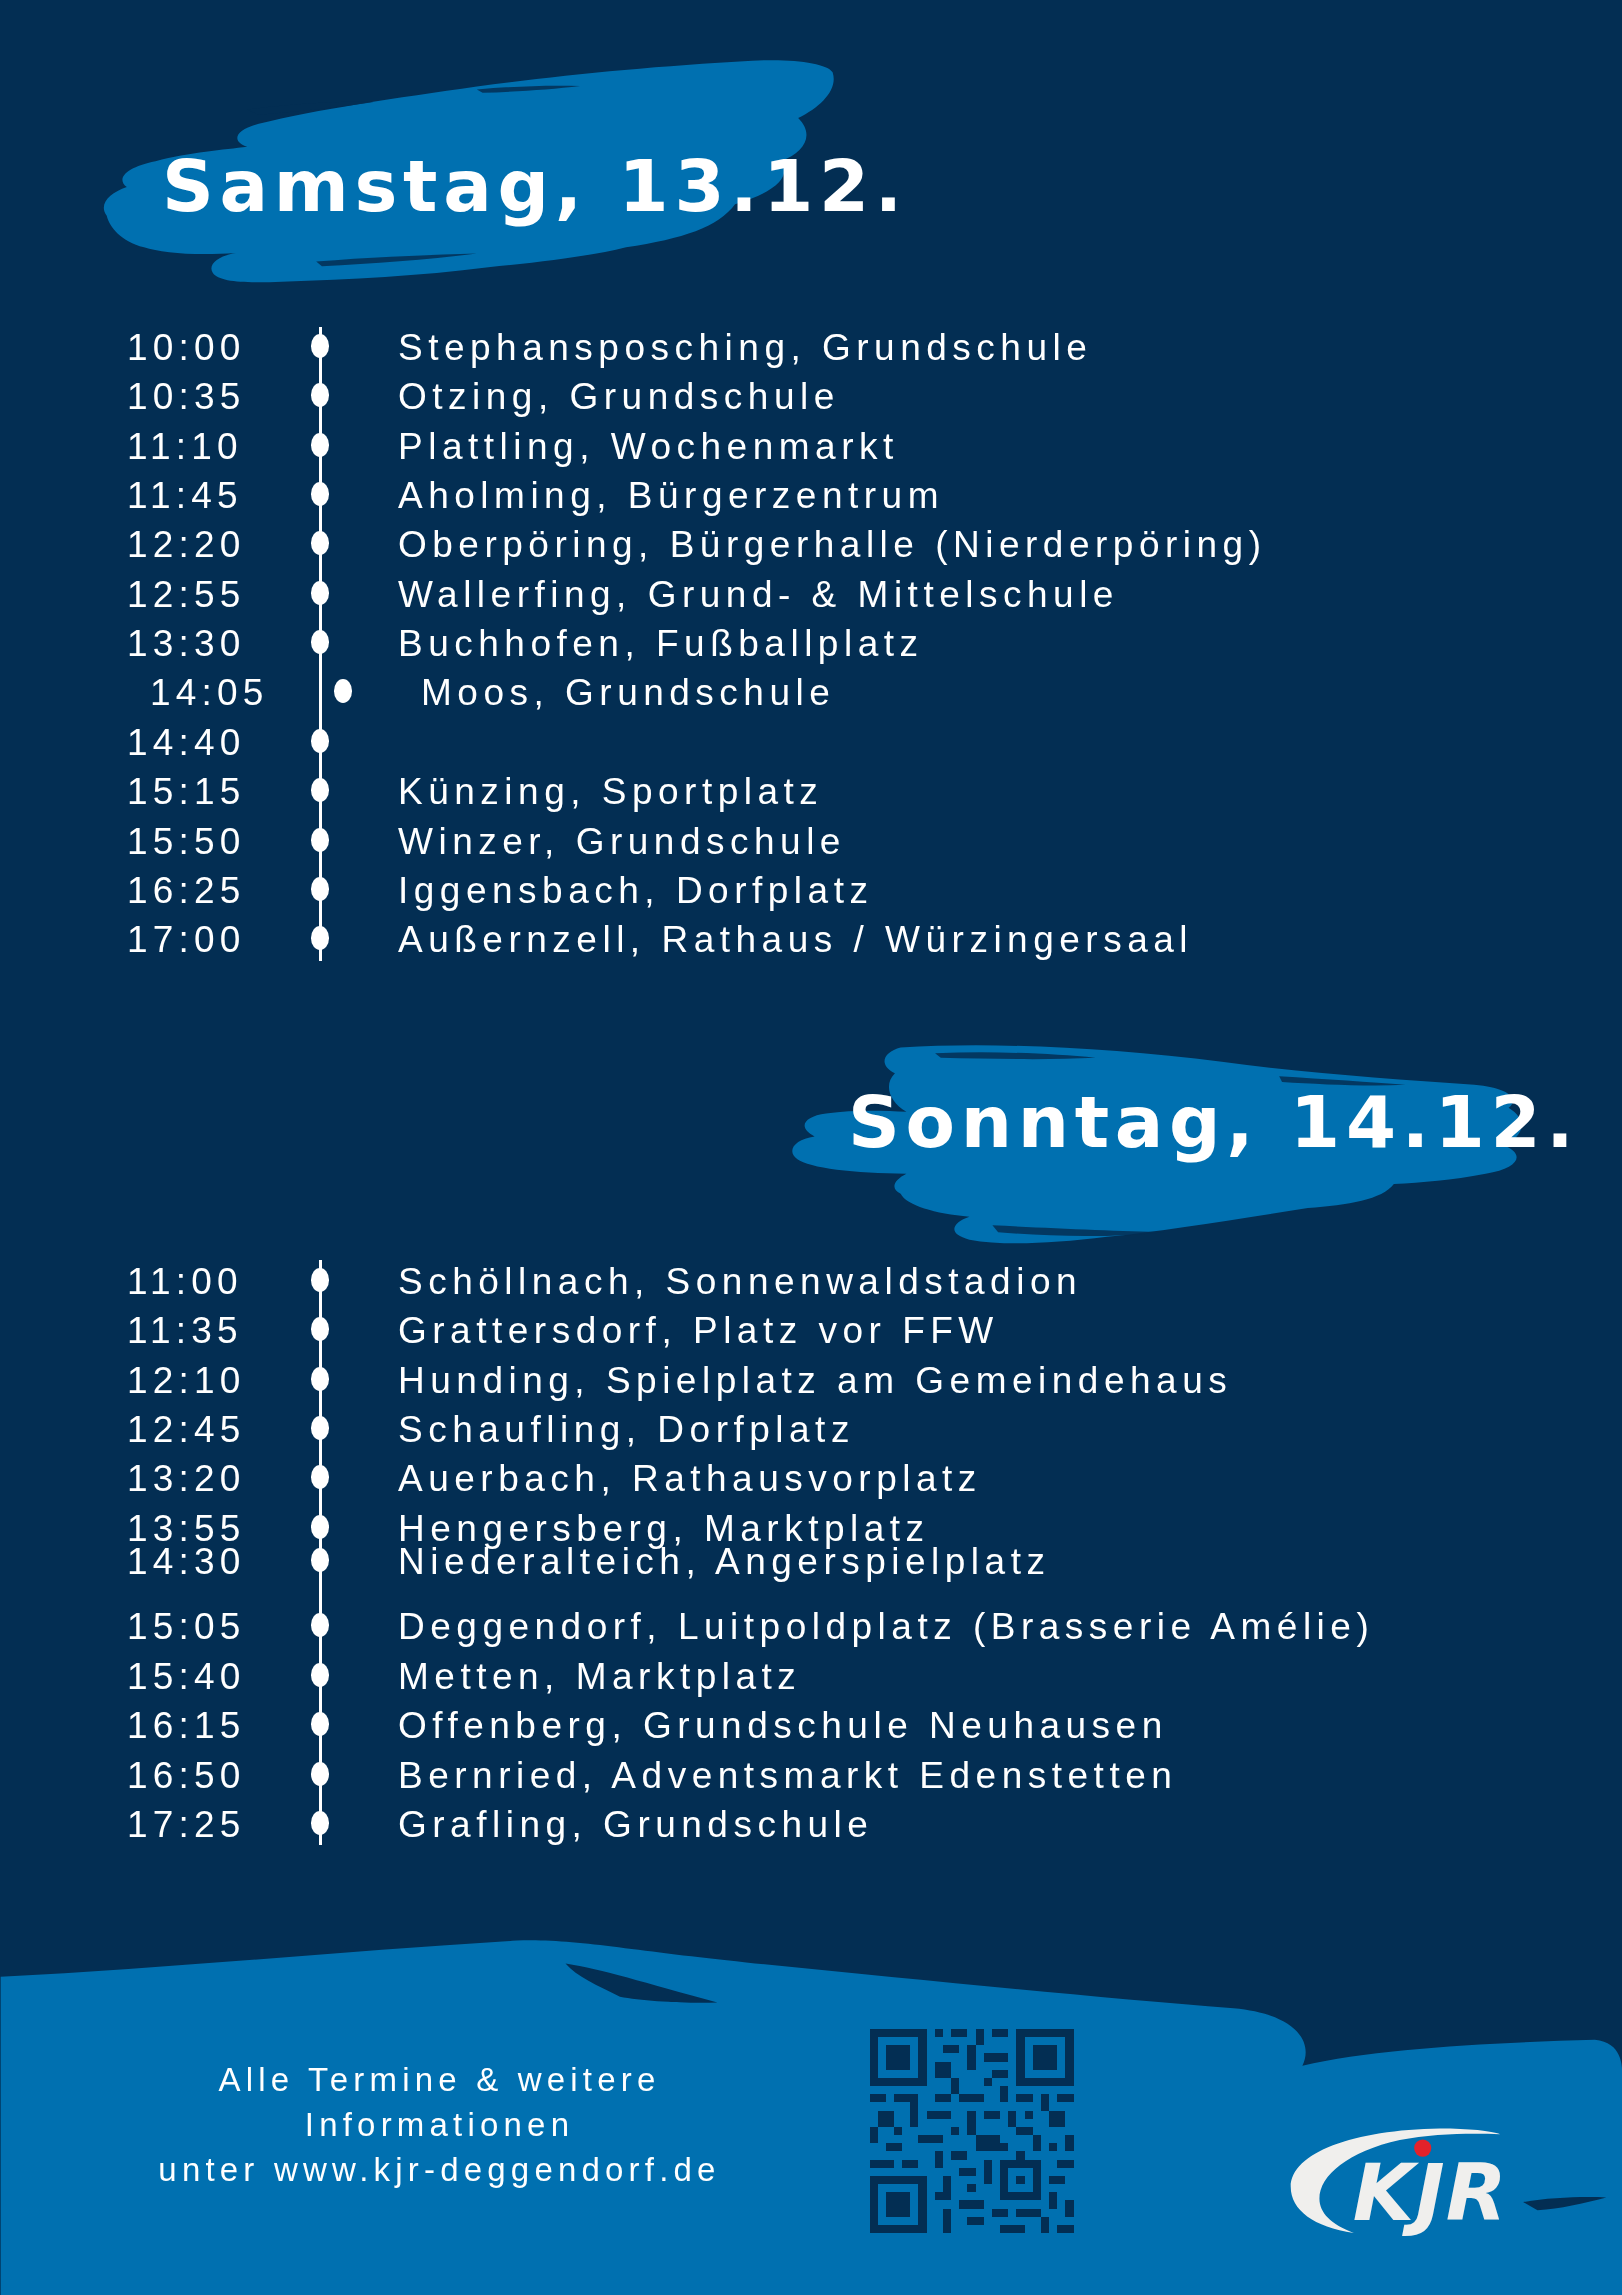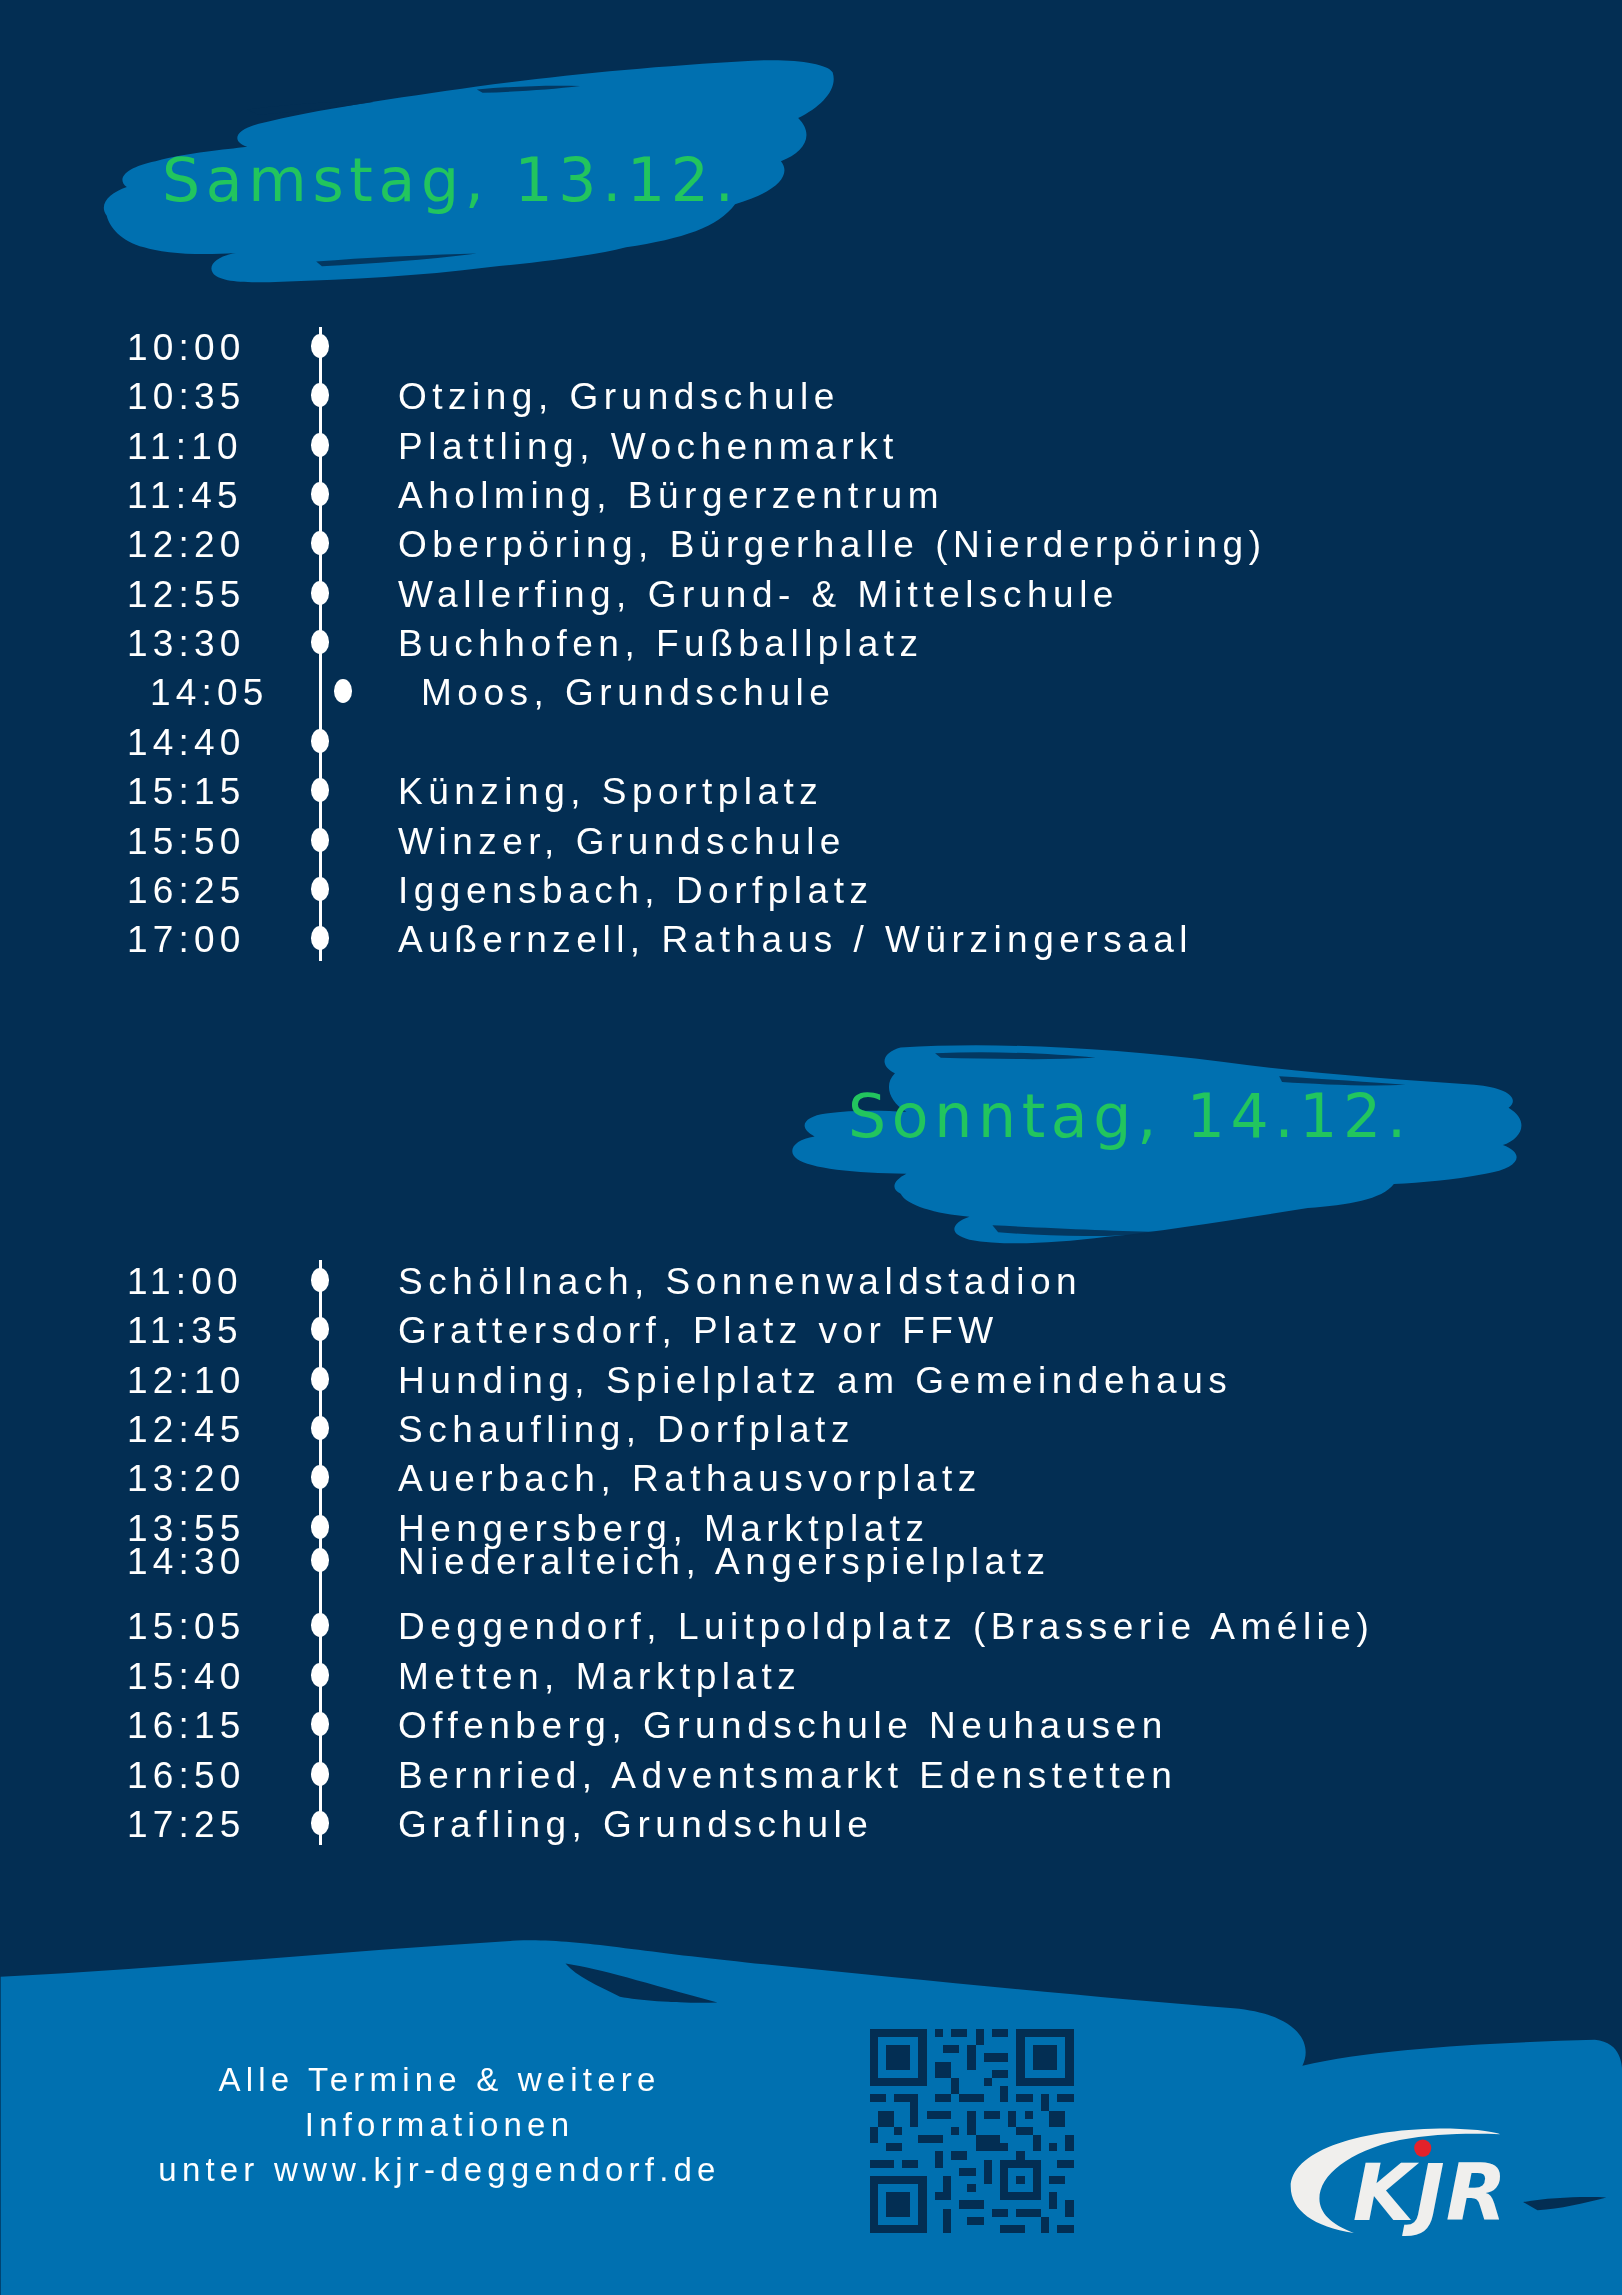--- a/index.html
+++ b/index.html
@@ -1,21 +1,21 @@
 <!DOCTYPE html>
 <html style="font-size:9.2px"><head>
 <meta charset="utf-8">
 <style>
   html, body { margin:0; padding:0; }
   body { width:1623px; height:2295px; background:#032e53; position:relative; overflow:hidden;
          font-family:"DejaVu Sans", sans-serif; color:#ffffff; }
   .abs { position:absolute; }
   .brush { position:absolute; }
-  .day-title { position:absolute; font-family:"DejaVu Sans", sans-serif; font-weight:normal;
-               font-size:60px; letter-spacing:5.7px; color:#22c55e; white-space:nowrap; line-height:1; }
+  .day-title { position:absolute; font-family:"DejaVu Sans", sans-serif; font-weight:bold;
+               font-size:72px; letter-spacing:5.7px; color:#ffffff; white-space:nowrap; line-height:1; }
   .timeline { position:absolute; left:0; width:1623px; }
   .tl-line { position:absolute; left:319px; width:3.4px; background:#ffffff; }
   .row { position:absolute; left:0; height:49px; width:1344px; }
   .row .time { position:absolute; left:127px; top:8px; font-family:"Liberation Sans", sans-serif;
                font-size:37px; letter-spacing:5.2px; line-height:1; white-space:nowrap; }
   .row .dot { position:absolute; left:311px; top:12.6px; width:18.4px; height:24px; border-radius:50%; background:#ffffff; }
   .row .place { position:absolute; left:398px; top:8px; font-family:"Liberation Sans", sans-serif;
                 font-size:37px; letter-spacing:5.5px; line-height:1; white-space:nowrap; }
   .footer-text { position:absolute; left:75px; width:729px; top:2057px; text-align:center;
                  font-family:"Liberation Sans", sans-serif; font-size:33px; letter-spacing:5.2px; line-height:45px; }
@@ -30,20 +30,21 @@
   <path fill="#0070b0" d="M1180 10 C1250 6 1310 14 1320 30 C1330 60 1300 90 1260 110 C1290 140 1270 170 1230 185 C1250 210 1220 240 1150 260 C1120 300 1060 320 960 335 C900 350 820 360 720 370 C600 385 480 392 360 395 C300 398 250 396 240 380 C230 365 250 350 280 345 C210 350 150 345 120 335 C80 325 60 300 55 280 C40 260 60 240 90 230 C70 215 90 195 140 185 C200 170 260 165 300 160 C270 150 280 130 320 120 C420 95 560 75 700 55 C850 35 1000 20 1180 10 Z"></path>
   <path fill="#032e53" opacity="0.85" d="M300 95 C380 85 460 80 520 82 C470 90 400 98 320 104 Z M700 60 C760 55 820 52 880 54 C830 60 770 64 710 66 Z M420 360 C520 352 620 348 700 346 C620 356 520 364 430 368 Z"></path>
 </svg>
 <div class="day-title" style="left:162px;top:150px;">Samstag, 13.12.</div>
 
 <div class="timeline" style="top:321px;">
   <div class="tl-line" style="top:5.7px;height:634px;"></div>
   <div class="row" style="top:0px;">
       <span class="time">10:00</span>
       <span class="dot"></span>
+      <span class="place">Stephansposching, Grundschule</span>
     </div>
   <div class="row" style="top:49px;">
       <span class="time">10:35</span>
       <span class="dot"></span>
       <span class="place">Otzing, Grundschule</span>
     </div>
   <div class="row" style="top:99px;">
       <span class="time">11:10</span>
       <span class="dot"></span>
       <span class="place">Plattling, Wochenmarkt</span>

